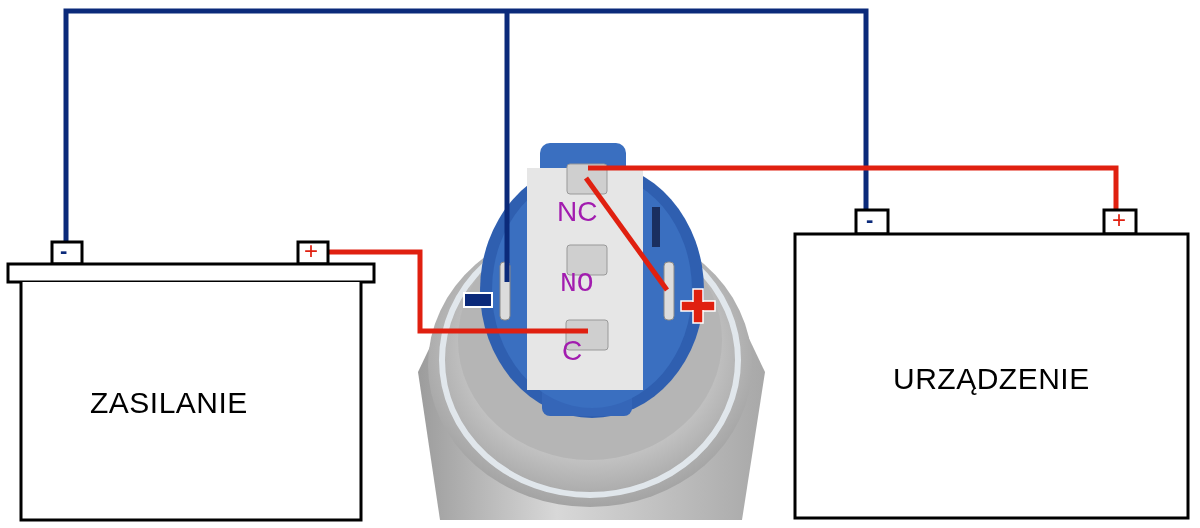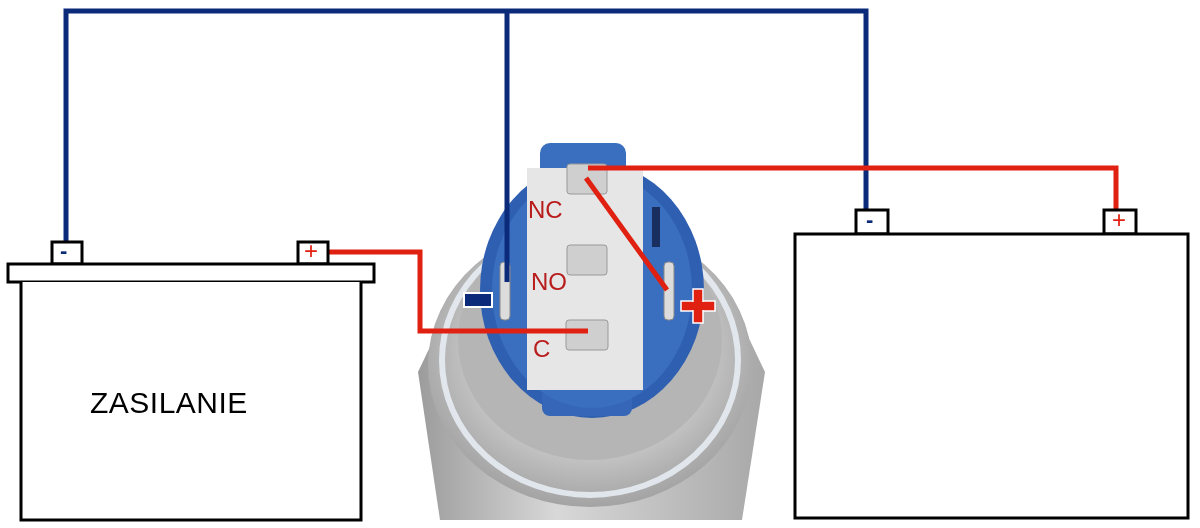--- a/index.html
+++ b/index.html
@@ -1,19 +1,19 @@
 <!DOCTYPE html>
 <html><head>
 <meta charset="utf-8">
 <style>
   html,body{margin:0;padding:0;background:#fff;}
   body{width:1200px;height:528px;overflow:hidden;position:relative;font-family:"Liberation Sans",sans-serif;}
   #stage{position:absolute;left:0;top:0;width:1200px;height:528px;}
   .lbl{position:absolute;font-family:"Liberation Sans",sans-serif;color:#000;font-size:30px;letter-spacing:0.5px;}
-  .plbl{position:absolute;font-family:"Liberation Sans",sans-serif;color:#b91c1c;font-size:24px;}
+  .plbl{position:absolute;font-family:"Liberation Sans",sans-serif;color:#a21caf;font-size:28px;margin-left:29px;}
 </style>
 </head>
 <body>
 
 <div id="stage">
 <svg width="1200" height="528" viewBox="0 0 1200 528" xmlns="http://www.w3.org/2000/svg">
   <defs>
     <radialGradient id="metal" cx="50%" cy="45%" r="60%">
       <stop offset="0%" stop-color="#eeeeee"></stop>
       <stop offset="60%" stop-color="#c6c6c6"></stop>
@@ -81,18 +81,19 @@
 </svg>
 
 
 <span class="lbl" style="left:60px;top:238px;font-size:22px;color:#0b2a7a;font-weight:bold;">-</span>
 <span class="lbl" style="left:304px;top:237px;font-size:24px;color:#e02010;">+</span>
 <span class="lbl" style="left:866px;top:207px;font-size:22px;color:#0b2a7a;font-weight:bold;">-</span>
 <span class="lbl" style="left:1112px;top:206px;font-size:24px;color:#e02010;">+</span>
 
 
 <span class="lbl" style="left:90px;top:386px;text-align:center;">ZASILANIE</span>
+<span class="lbl" style="left:893px;top:362px;">URZĄDZENIE</span>
 
 
 <span class="plbl" style="left:528px;top:196px;">NC</span>
-<span class="plbl" style="left:531px;top:268px;">NO</span>
+<span class="plbl" style="left:531px;top:268px;font-family:Liberation Mono, monospace;">NO</span>
 <span class="plbl" style="left:533px;top:335px;">C</span>
 </div>
 
 </body></html>

